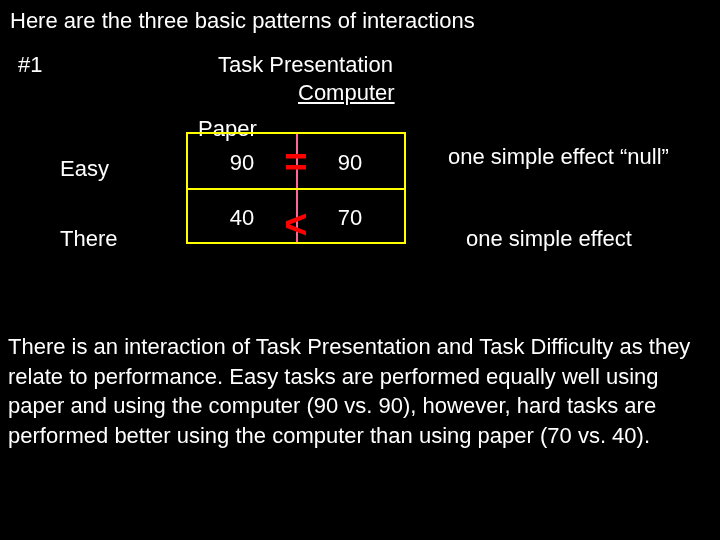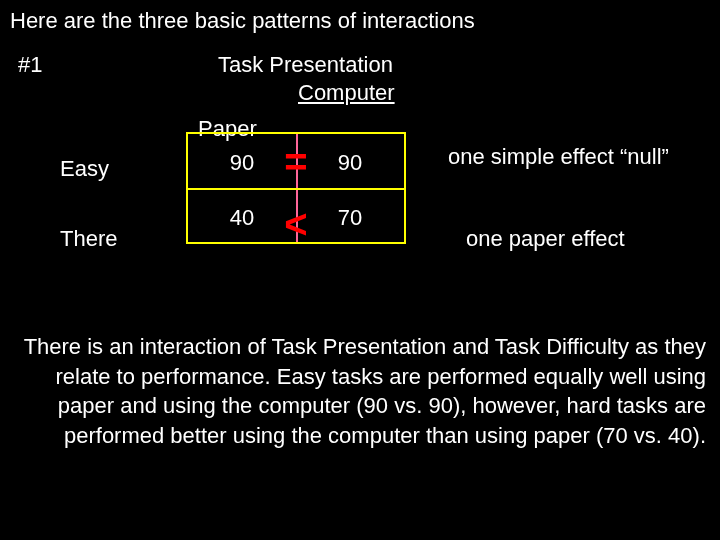--- a/index.html
+++ b/index.html
@@ -106,21 +106,20 @@
     }
     .effect-2 {
       position: absolute;
       left: 458px;
       top: 174px;
     }
     .summary {
       margin-top: 20px;
       line-height: 1.35;
       padding-right: 6px;
-      text-align: right;
     }
   </style>
 </head>
 <body>
 
 <div class="title">Here are the three basic patterns of interactions</div>
 
 <div class="layout">
   <div class="pattern-num">#1</div>
 
@@ -140,16 +139,16 @@
     </div>
     <div class="grid-row">
       <div class="grid-divider"></div>
       <div class="grid-cell">40</div>
       <div class="op lt">&lt;</div>
       <div class="grid-cell">70</div>
     </div>
   </div>
 
   <div class="effect-1">one simple effect “null”</div>
-  <div class="effect-2">one paper effect</div>
+  <div class="effect-2">one simple effect</div>
 </div>
 
 <div class="summary">There is an interaction of Task Presentation and Task Difficulty as they relate to performance.  Easy tasks are performed equally well using paper and using the computer (90 vs. 90), however, hard tasks are performed better using the computer than using paper (70 vs. 40).</div>
 
 </body></html>

